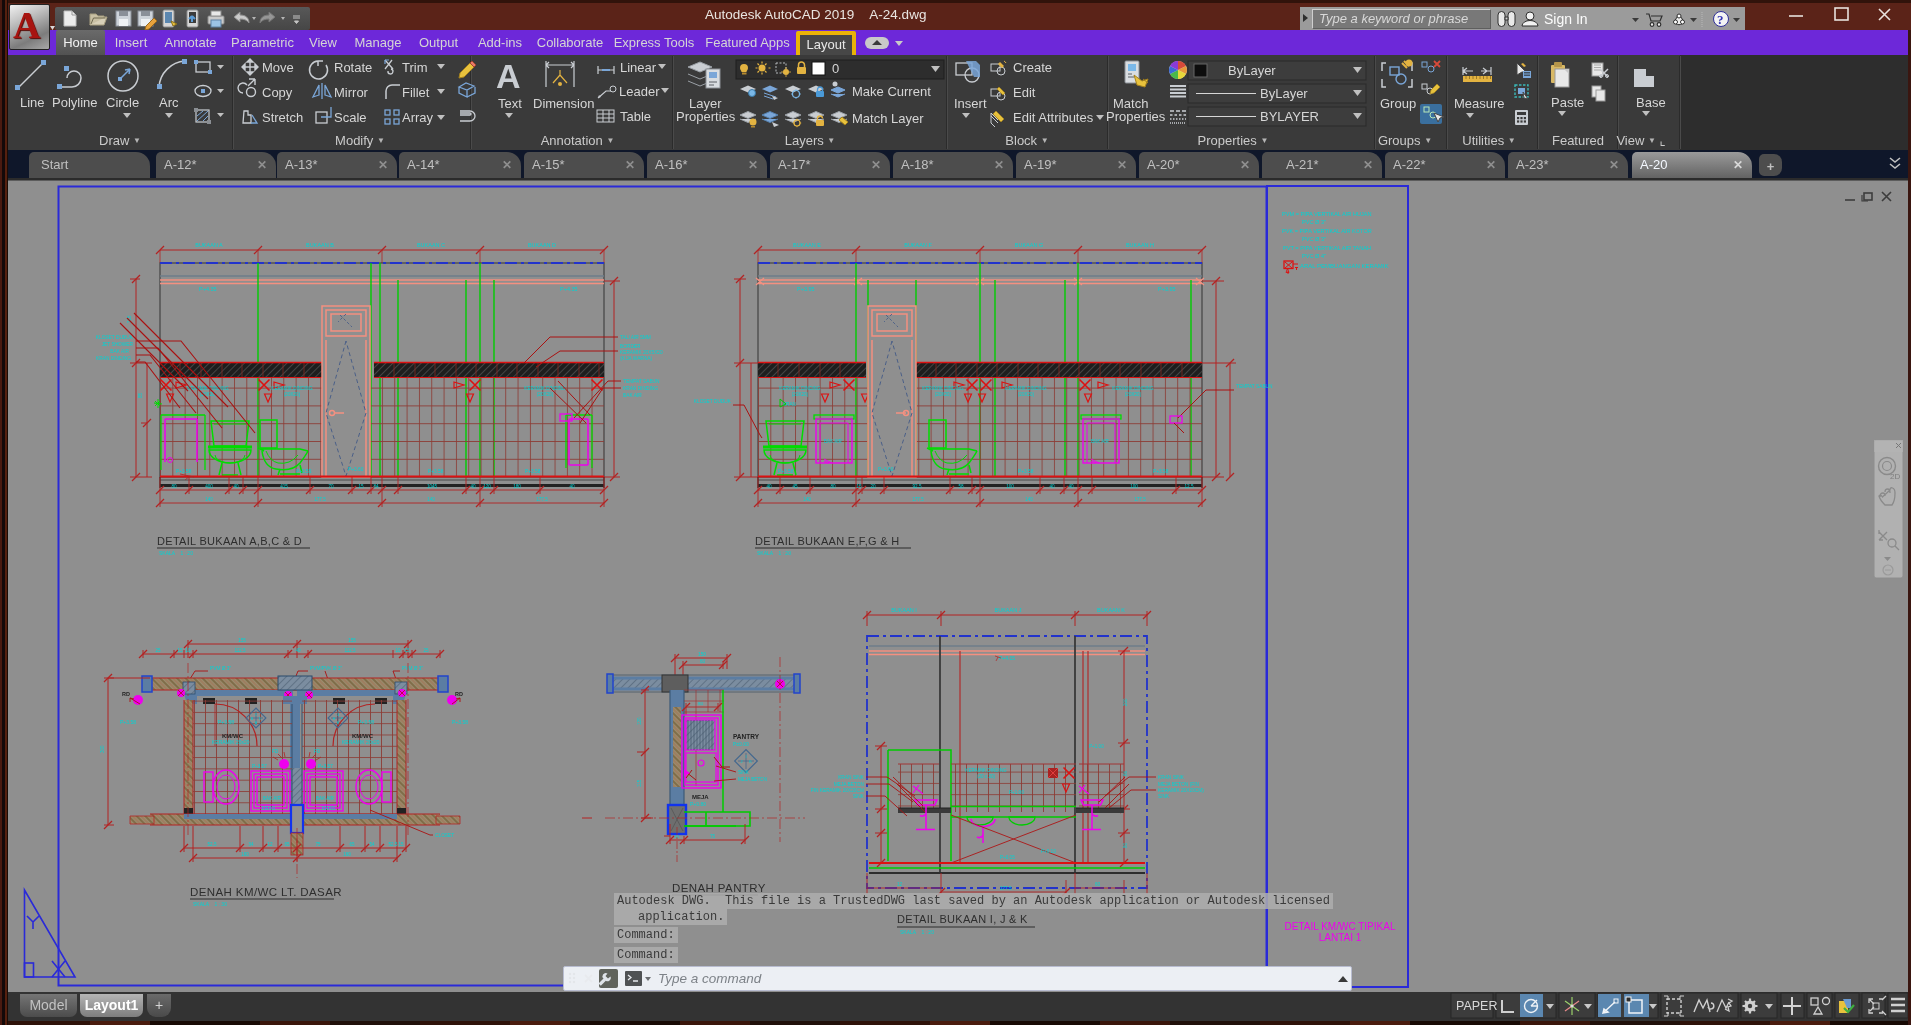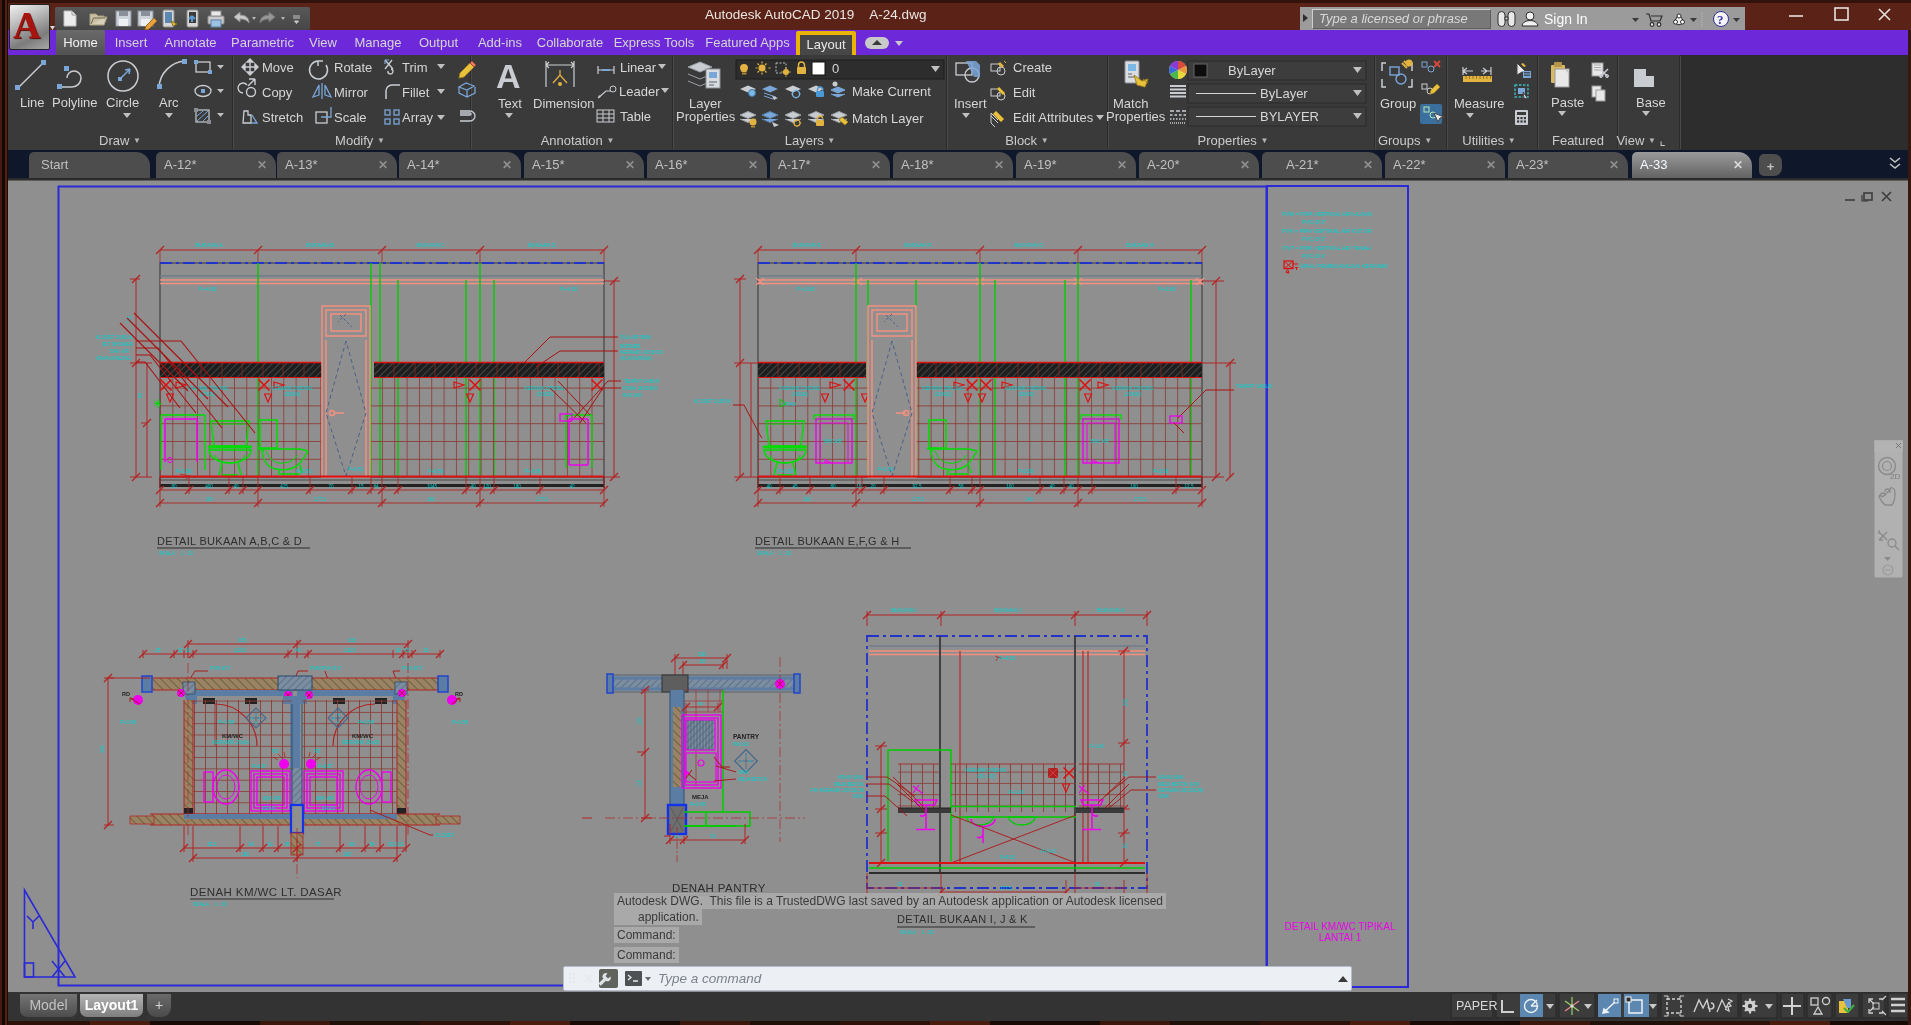--- a/index.html
+++ b/index.html
@@ -25,21 +25,21 @@
   #ribbon .empty{position:absolute;left:1680px;top:0;width:231px;height:95px;background:#2d2d2d;}
   .psep{position:absolute;top:1px;width:1px;height:93px;background:#2b2b2b;border-right:1px solid #4a4a4a;}
   .plabel{position:absolute;top:77px;height:18px;color:#cbcbcb;font-size:13px;text-align:center;line-height:17px;}
   .car{font-size:8px;color:#b5b5b5;vertical-align:2px;}
   
   #ftabs{left:0;top:150px;width:1911px;height:28px;background:#0f172a;}
   .ftab{position:absolute;top:2px;height:26px;background:#4d4d4d;border-radius:5px 14px 0 0;color:#c0c0c0;font-size:13px;line-height:25px;}
   .ftab .x{position:absolute;right:9px;top:1px;color:#8f8f8f;font-size:12px;font-weight:bold;}
   .ftab.on{background:linear-gradient(#9a9a9a,#636363);color:#f4f8ff;}
   
-  .cmdhist{position:absolute;background:rgba(174,174,174,0.85);color:#3a3a3a;font-family:Liberation Sans, sans-serif;font-size:12px;line-height:16px;padding:0 3px;white-space:nowrap;}
+  .cmdhist{position:absolute;background:rgba(174,174,174,0.85);color:#3a3a3a;font-family:Liberation Mono, monospace;font-size:12px;line-height:16px;padding:0 3px;white-space:nowrap;}
   #cmdbar{position:absolute;left:563px;top:966px;width:789px;height:25px;background:#eceff4;border:1px solid #b8bcd0;border-radius:2px;box-sizing:border-box;}
   #cmdgrip{position:absolute;left:563px;top:966px;width:53px;height:25px;background:linear-gradient(#90938f,#73766f);border-radius:2px 0 0 2px;}
   
   #statusbar{left:0;top:992px;width:1911px;height:29px;background:#333333;}
   #deskbottom{left:0;top:1021px;width:1911px;height:4px;background:repeating-linear-gradient(90deg,#2e1209 0 90px,#4a1c0e 90px 150px,#180a05 150px 260px,#3a160b 260px 330px,#20100a 330px 420px);}
   .mtab{position:absolute;top:2px;height:23px;color:#c2c2c2;font-size:14px;text-align:center;border-radius:0 0 7px 7px;line-height:22px;}
   .deskstrip{position:absolute;background:#150a06;}
 </style>
 </head>
 <body>
@@ -98,21 +98,21 @@
       <path d="M197 10 l4 0 -2 3 z" fill="#b5b5b5"></path>
 
       <g transform="translate(203,0)">
           <path d="M17 10 l-6-5 v3 c-6 0-9 3-9 8 2-3 5-4 9-4 v3 z" fill="#969696" stroke="#777"></path>
         </g>
       <path d="M226 10 l4 0 -2 3 z" fill="#b5b5b5"></path>
       <path d="M238 9 h7 m-7 2 h7 m-5.5 3 l2 2.5 2-2.5 z" stroke="#c5c5c5" fill="#c5c5c5" stroke-width="1"></path>
     </svg>
     <div id="title-text">Autodesk AutoCAD 2019&nbsp;&nbsp;&nbsp;&nbsp;A-24.dwg</div>
     <div id="searchband">
-      <div id="searchbox">Type a licensed or phrase</div>
+      <div id="searchbox">Type a keyword or phrase</div>
       <svg class="sbico" style="left:0;top:0;" width="445" height="24" viewBox="0 0 445 24">
         <path d="M3 7 l5 4 -5 4 z" fill="#2e2e2e"></path>
 
         <g stroke="#2f2f2f" fill="#e8e8e8">
             <path d="M198 8 a3.5 3.5 0 0 1 7 0 v8 a3.5 3.5 0 0 1 -7 0 z"></path>
             <path d="M208 8 a3.5 3.5 0 0 1 7 0 v8 a3.5 3.5 0 0 1 -7 0 z"></path>
             <path d="M205 10 h3 v3 h-3 z" fill="#cfcfcf"></path>
           </g>
 
         <g stroke="#2f2f2f" fill="#f2f2f2">
@@ -520,21 +520,21 @@
     <div class="ftab" style="left:399px;width:122px;"><span style="margin-left:8px;">A-14*</span><span class="x">✕</span></div>
     <div class="ftab" style="left:524px;width:120px;"><span style="margin-left:8px;">A-15*</span><span class="x">✕</span></div>
     <div class="ftab" style="left:647px;width:120px;"><span style="margin-left:8px;">A-16*</span><span class="x">✕</span></div>
     <div class="ftab" style="left:770px;width:120px;"><span style="margin-left:8px;">A-17*</span><span class="x">✕</span></div>
     <div class="ftab" style="left:893px;width:120px;"><span style="margin-left:8px;">A-18*</span><span class="x">✕</span></div>
     <div class="ftab" style="left:1016px;width:120px;"><span style="margin-left:8px;">A-19*</span><span class="x">✕</span></div>
     <div class="ftab" style="left:1139px;width:120px;"><span style="margin-left:8px;">A-20*</span><span class="x">✕</span></div>
     <div class="ftab" style="left:1262px;width:120px;"><span style="margin-left:24px;">A-21*</span><span class="x">✕</span></div>
     <div class="ftab" style="left:1385px;width:120px;"><span style="margin-left:8px;margin-top:32px;">A-22*</span><span class="x">✕</span></div>
     <div class="ftab" style="left:1508px;width:120px;"><span style="margin-left:8px;">A-23*</span><span class="x">✕</span></div>
-    <div class="ftab on" style="left:1632px;width:120px;"><span style="margin-left:8px;">A-33</span><span class="x" style="color:#d8d8d8;">✕</span></div>
+    <div class="ftab on" style="left:1632px;width:120px;"><span style="margin-left:8px;">A-20</span><span class="x" style="color:#d8d8d8;">✕</span></div>
     <div class="ftab" style="left:1759px;width:23px;border-radius:5px 8px 8px 5px;height:22px;top:4px;text-align:center;"><b>+</b></div>
     <svg class="abs" style="left:1888px;top:6px;" width="16" height="16" viewBox="0 0 16 16">
         <path d="M2 2 l5 4 5-4 M2 8 l5 4 5-4" stroke="#c0c0c0" stroke-width="1.6" fill="none"></path>
       </svg>
   </div>
 
   <div id="canvas" class="abs" style="left:0;top:178px;width:1911px;height:814px;background:#8f8f8f;">
   <svg width="1911" height="814" viewBox="0 178 1911 814" font-family="Liberation Sans">
     <rect x="0" y="178" width="1911" height="2.5" fill="#2b2b2b"></rect>
     <defs>

